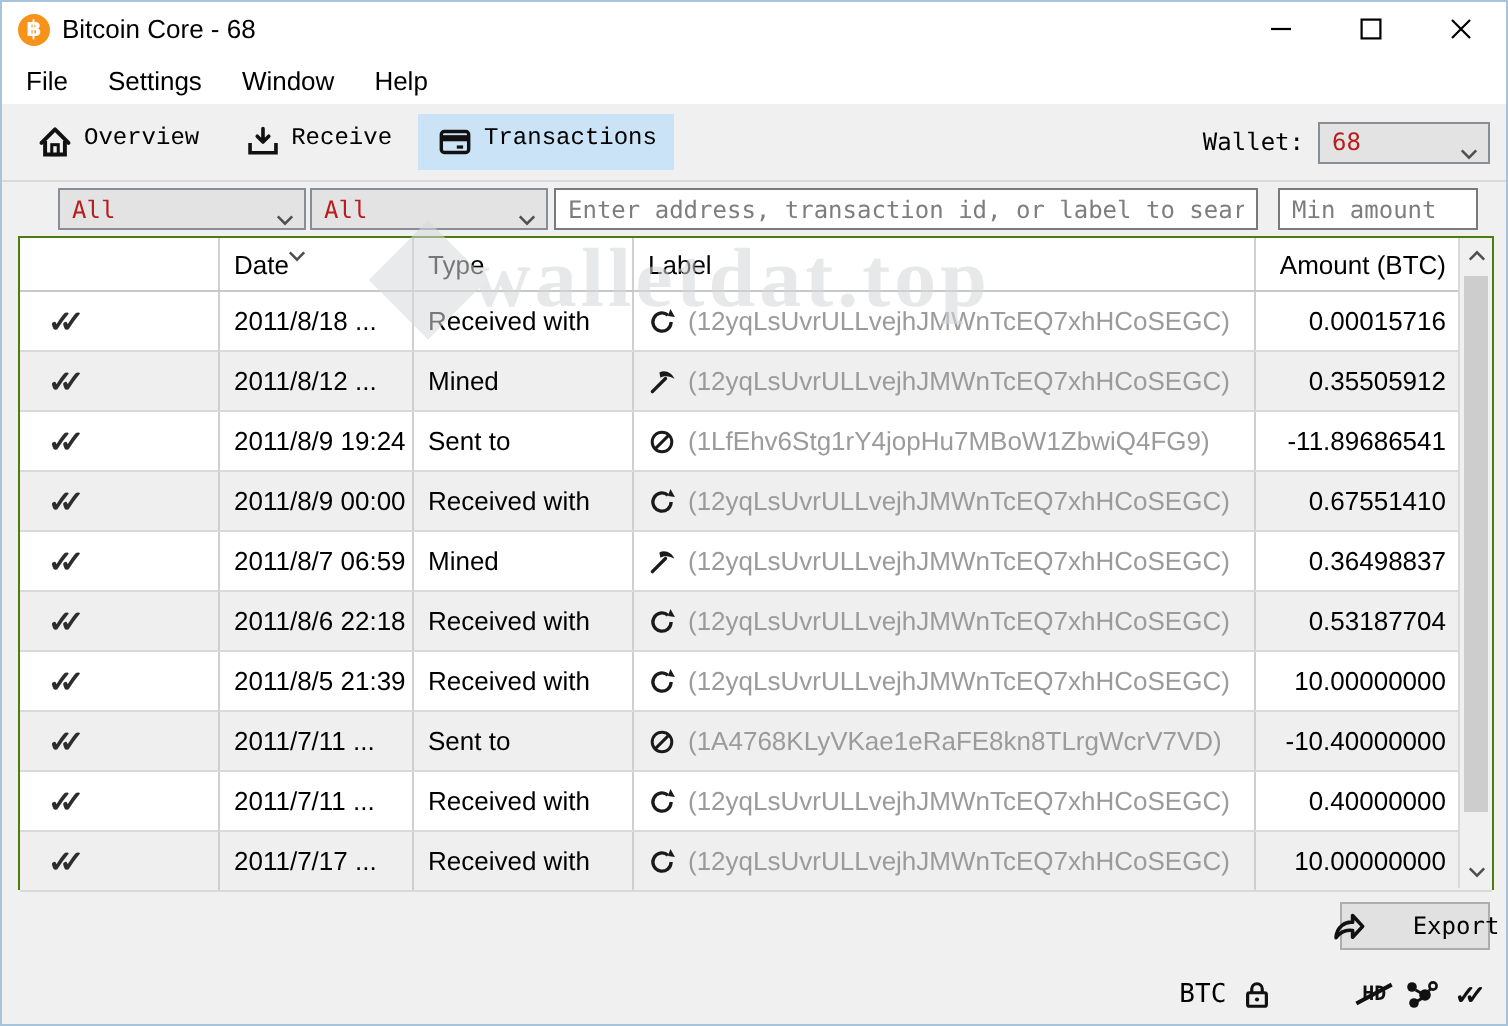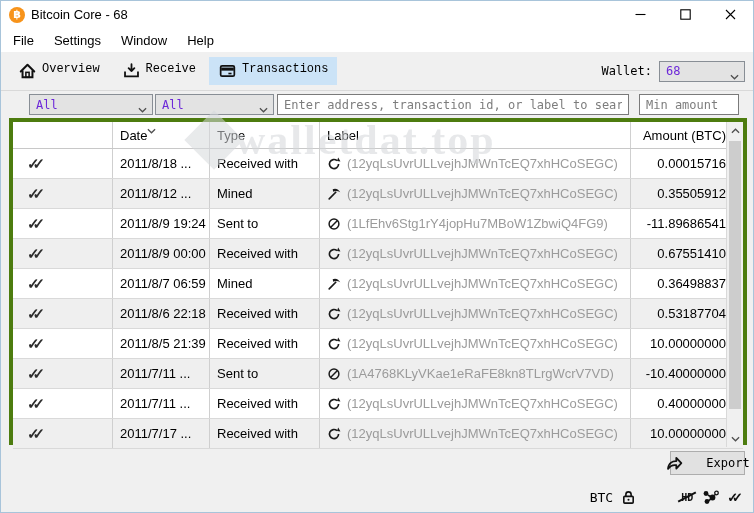--- a/index.html
+++ b/index.html
@@ -28,40 +28,40 @@
   .toolbar { position: absolute; left: 0; top: 51px; width: 100%; height: 39px;
              background: #f0f0f0; border-bottom: 1px solid #d9d9d9;
              display: flex; align-items: center; padding: 0 8px; }
   .tool-tab { display: flex; align-items: flex-start; gap: 5px; padding: 5px 9px; margin-right: 4px;
               font-family: Liberation Mono, monospace; font-size: 12px; color: #000; }
   .tool-tab svg { display: block; }
   .tool-tab.selected { background: var(--accent); }
   .wallet-box { margin-left: auto; display: flex; align-items: center; gap: 7px; }
   .wallet-label { font-family: "DejaVu Sans Mono", monospace; font-size: 12px; }
   .combo { position: relative; height: 21px; background: #e3e3e3; border: 1px solid #888e95;
-           font-family: "DejaVu Sans Mono", monospace; font-size: 12px; color: #6d28d9;
+           font-family: "DejaVu Sans Mono", monospace; font-size: 12px; color: #b91c1c;
            display: flex; align-items: center; padding: 0 18px 0 6px; }
   .combo .chev { position: absolute; right: 5px; top: 7px; }
   .wallet-combo { width: 86px; }
 
   
   .filterbar { position: absolute; left: 0; top: 93px; width: 100%; height: 21px; }
   .combo-date { position: absolute; left: 28px; width: 124px; }
   .combo-type { position: absolute; left: 154px; width: 119px; }
   .search-input { position: absolute; left: 276px; top: 0; width: 352px; height: 21px;
                   border: 1px solid #7a7a7a; background: #fff; padding: 0 6px;
                   font-family: "DejaVu Sans Mono", monospace; font-size: 12px; color: #000; }
   .min-input { position: absolute; left: 638px; top: 0; width: 100px; height: 21px;
                border: 1px solid #7a7a7a; background: #fff; padding: 0 6px;
                font-family: "DejaVu Sans Mono", monospace; font-size: 12px; color: #000; }
   input::placeholder { color: #7d7d7d; opacity: 1; }
 
   
   .table { position: absolute; left: 8px; top: 117px; width: 738px; height: 327px;
-           background: #6d28d9; border: 4px solid #4d7c0f; }
+           background: #6d28d9; border: 1px solid #4d7c0f; }
   .thead { display: flex; height: 27px; border-bottom: 1px solid #c8c8c8; background: #fff; }
   .th { font-size: 13px; color: #000; display: flex; align-items: center;
         padding: 0 7px; border-right: 1px solid #d0d0d0; position: relative; }
   .th:last-of-type { border-right: none; }
   .c-status { width: 100px; flex: none; }
   .c-date   { width: 97px;  flex: none; }
   .c-type   { width: 110px; flex: none; }
   .c-label  { width: 311px; flex: none; }
   .c-amount { width: 102px; flex: none; justify-content: flex-end; text-align: right; }
   .sort-arrow { position: absolute; top: 0px; left: 34px; }

